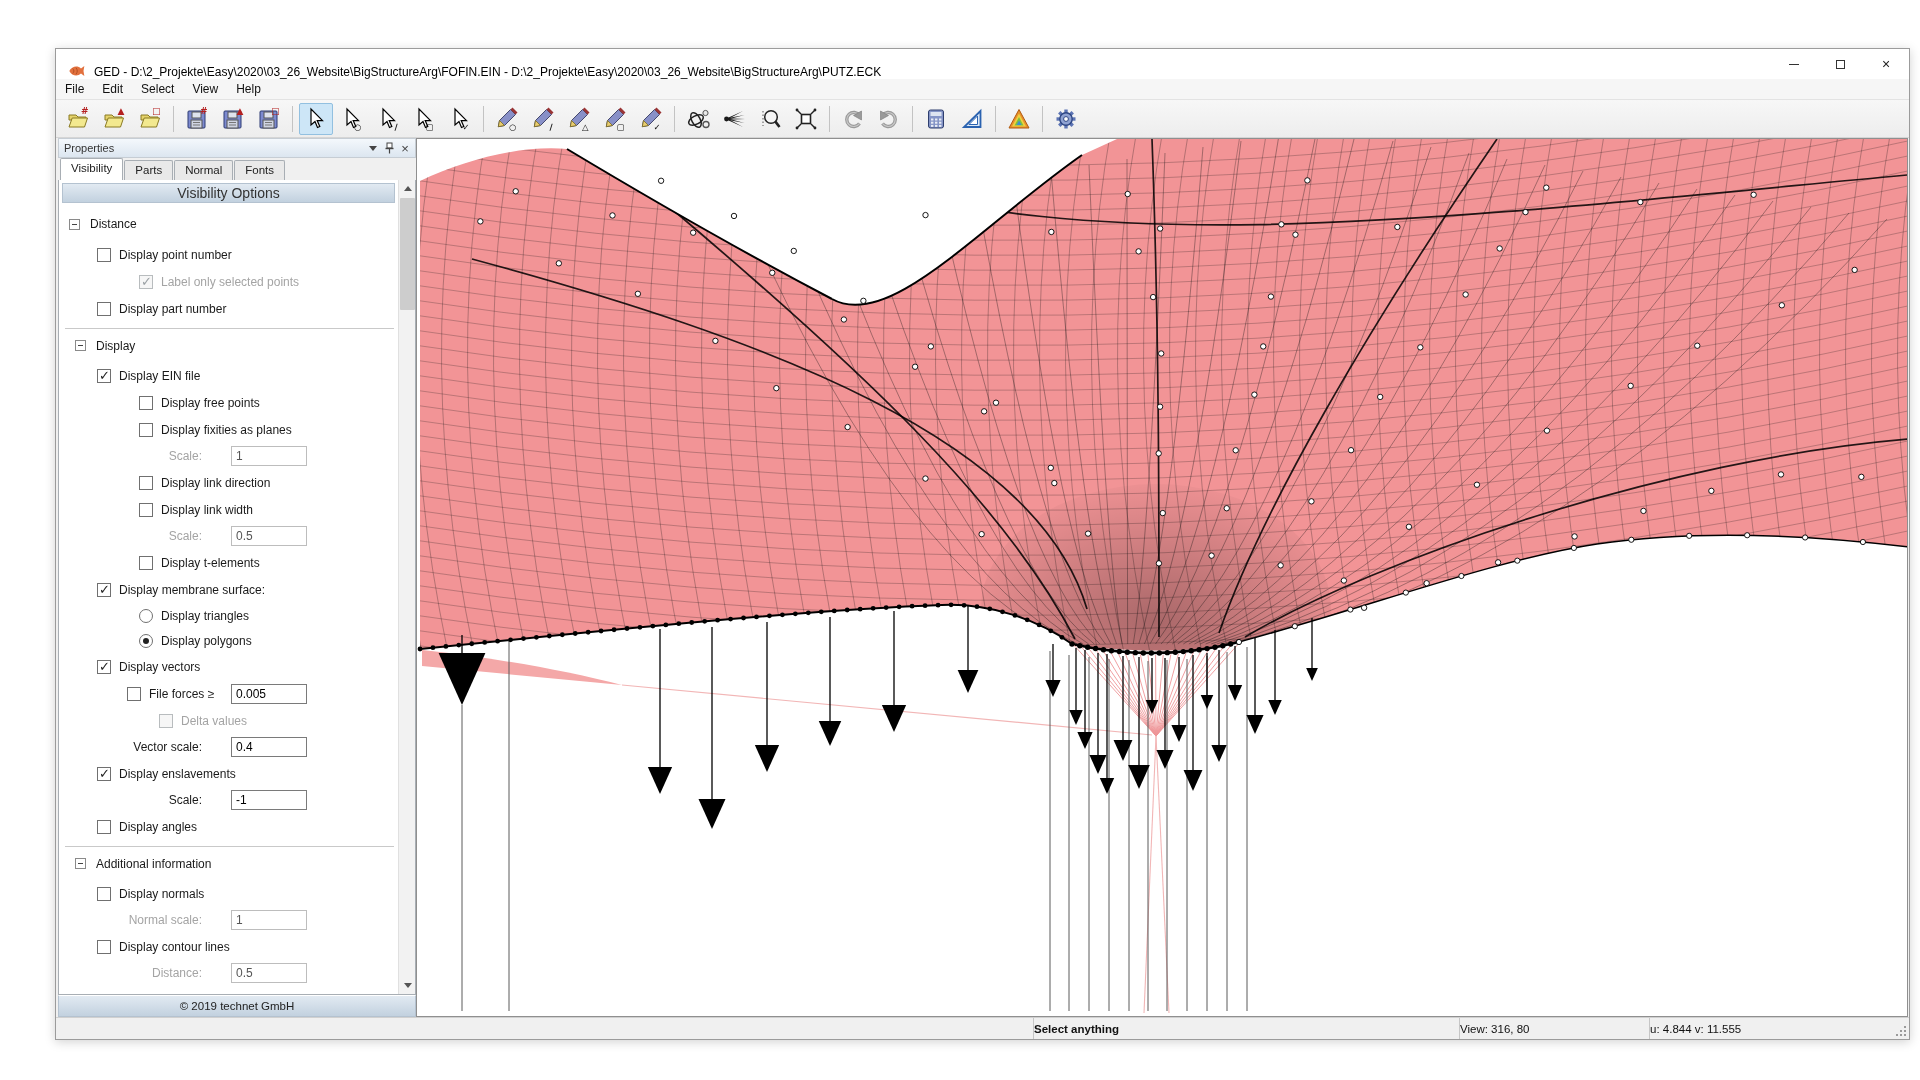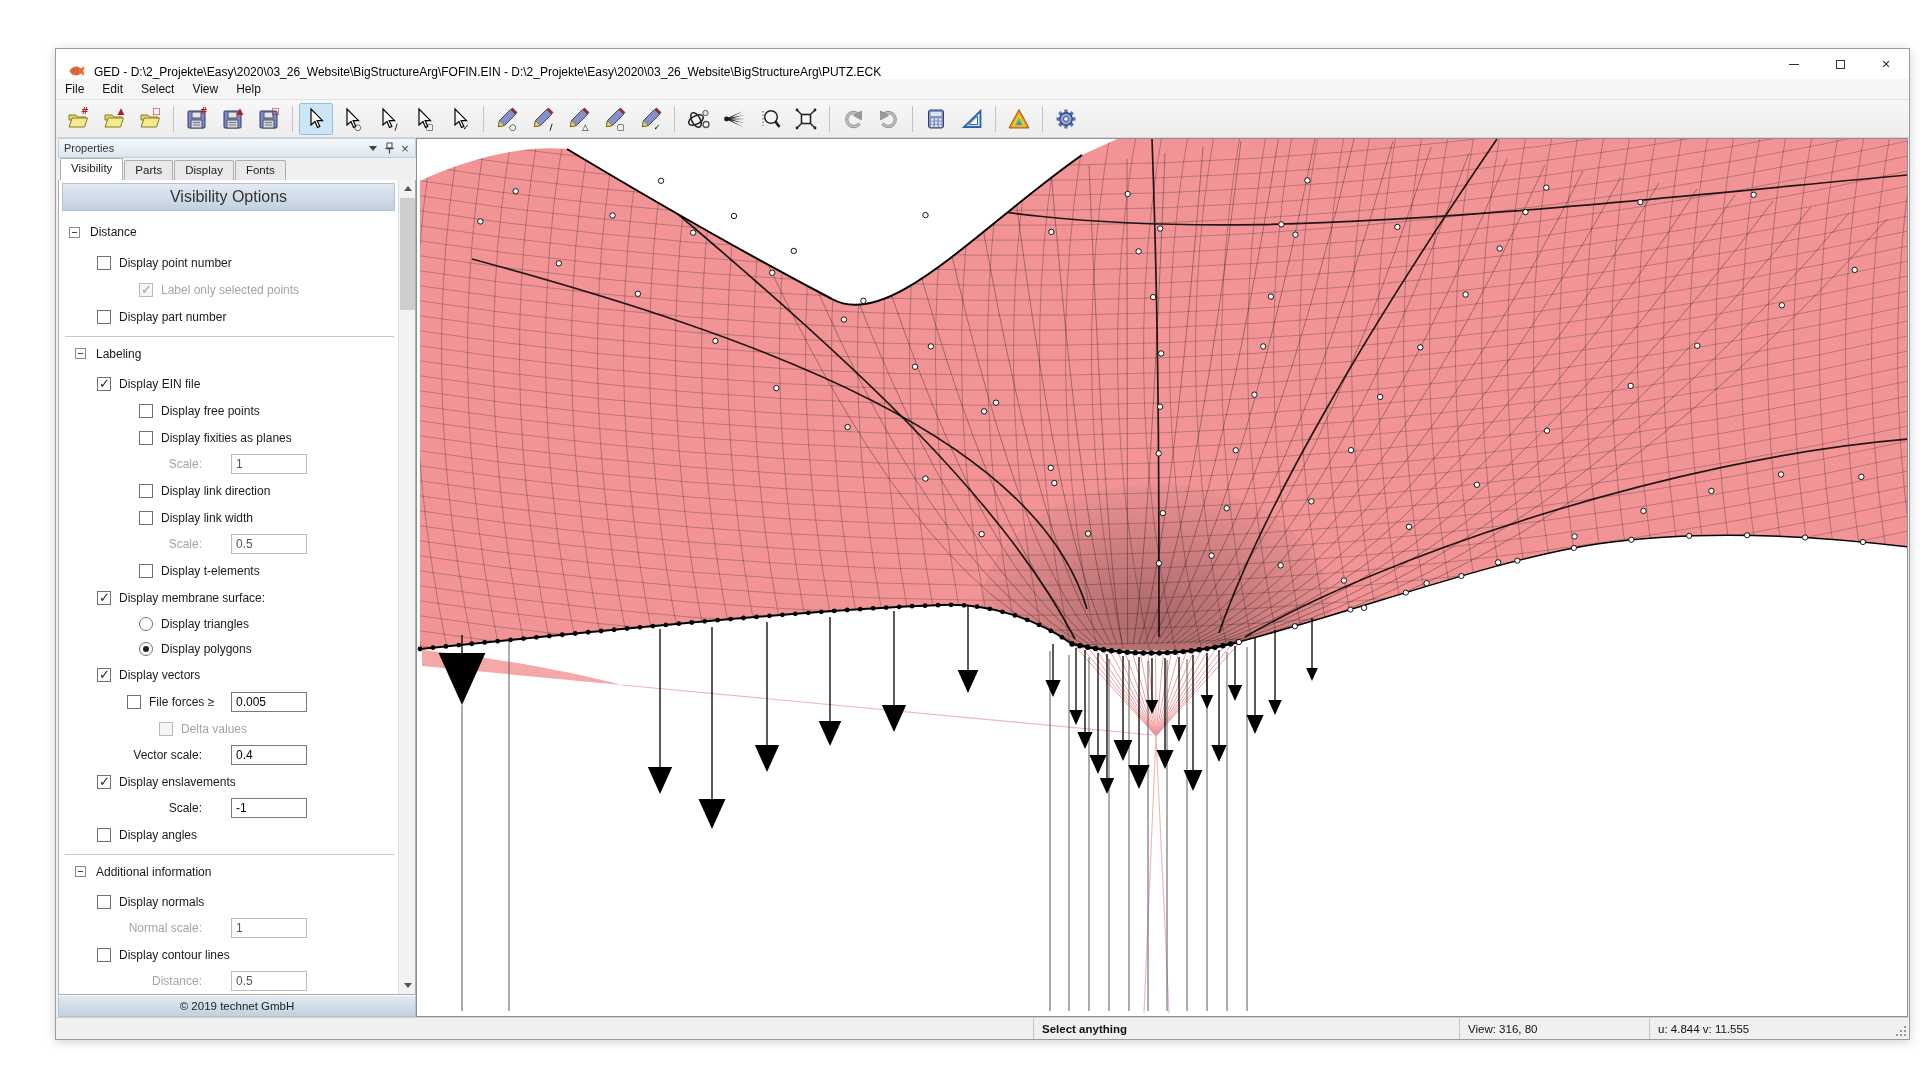--- a/index.html
+++ b/index.html
@@ -27,21 +27,21 @@
   .panel { position:absolute; left:2px; top:0; width:358px; bottom:0; background:#3b82f6; display:flex; flex-direction:column; }
   .panel-header { height:20px; background:linear-gradient(#f4f8fc,#dce6f0); display:flex; align-items:center; border:1px solid #c6cdd4; }
   .panel-title { font-size:11px; color:#333; margin-left:5px; flex:1; }
   .ph-ico { width:16px; height:16px; display:flex; align-items:center; justify-content:center; color:#444; font-size:11px; }
   .caret-down { width:0; height:0; border-left:4px solid transparent; border-right:4px solid transparent; border-top:5px solid #444; }
   .tabs { height:22px; display:flex; align-items:flex-end; padding-left:2px; background:#f0f0f0; }
   .tab { font-size:11.5px; color:#222; padding:3px 10px 3px 10px; border:1px solid #a8aeb4; border-bottom:none; background:#e9e9e9; margin-right:1px; border-radius:2px 2px 0 0; height:20px; }
   .tab.active { background:#ffffff; height:22px; font-size:11.5px; position:relative; z-index:2; }
   .panel-body { flex:1; background:#ffffff; border:1px solid #a8aeb4; border-top:none; position:relative; overflow:hidden; }
   .tree-area { position:absolute; left:0; top:0; right:17px; bottom:0; overflow:hidden; }
-  .vis-opt-bar { margin:3px 3px 4px 3px; height:28px; background:linear-gradient(#e2eaf2,#c2d1df); border:1px solid #b4c2d0; display:flex; align-items:center; justify-content:center; font-size:16px; color:#333; }
+  .vis-opt-bar { margin:3px 3px 4px 3px; height:20px; background:linear-gradient(#e2eaf2,#c2d1df); border:1px solid #b4c2d0; display:flex; align-items:center; justify-content:center; font-size:14px; color:#333; }
   .row { position:relative; display:flex; align-items:center; font-size:12px; color:#1a1a1a; }
   .row.group { height:34px; }
   .row.sect-divide { border-top:1px solid #c9c9c9; margin-top:6px; margin-left:6px; margin-right:4px; }
   .row.check, .row.checkinput { height:27px; }
   .row.radio { height:25px; }
   .row.input { height:26px; }
   .gbox { width:11px; height:11px; border:1px solid #8a8a8a; background:#fff; position:relative; margin-left:10px; }
   .gbox::before { content:""; position:absolute; left:2px; top:4px; width:5px; height:1px; background:#444; }
   .glabel { margin-left:10px; }
   .cb { width:14px; height:14px; border:1px solid #707070; background:#fff; position:relative; flex:0 0 auto; }
@@ -60,21 +60,21 @@
   .pscroll { position:absolute; right:0; top:0; width:17px; bottom:0; background:#f2f2f2; border-left:1px solid #e0e0e0; }
   .sbtn { position:absolute; left:0; width:17px; height:17px; background:#f2f2f2; display:flex; align-items:center; justify-content:center; }
   .sarrow-up { width:0; height:0; border-left:4px solid transparent; border-right:4px solid transparent; border-bottom:5px solid #555; }
   .sarrow-dn { width:0; height:0; border-left:4px solid transparent; border-right:4px solid transparent; border-top:5px solid #555; }
   .sthumb { position:absolute; left:1px; width:15px; top:18px; height:112px; background:#cdcdcd; border-radius:1px; }
   
   .viewport { position:absolute; left:360px; top:0; right:1px; bottom:0; background:#ffffff; border:1px solid #8f8f8f; overflow:hidden; }
   .viewport svg { position:absolute; left:0; top:0; }
   
   .statusbar { position:absolute; left:0; right:0; bottom:0; height:22px; background:#f0f0f0; border-top:1px solid #d0d0d0; font-size:11.5px; color:#111; }
-  .seg { position:absolute; top:0; bottom:0; border-left:1px solid #c6c6c6; display:flex; align-items:center; padding-left:8px; white-space:nowrap; }
+  .seg { position:absolute; top:0; bottom:0; border-left:1px solid #c6c6c6; display:flex; align-items:center; white-space:nowrap; }
   .seg.bold { font-weight:bold; }
   .grip { position:absolute; right:1px; bottom:1px; width:14px; height:14px;
     background:radial-gradient(circle at 3px 11px,#9a9a9a 1.2px,transparent 1.5px),
                radial-gradient(circle at 7px 11px,#9a9a9a 1.2px,transparent 1.5px),
                radial-gradient(circle at 11px 11px,#9a9a9a 1.2px,transparent 1.5px),
                radial-gradient(circle at 7px 7px,#9a9a9a 1.2px,transparent 1.5px),
                radial-gradient(circle at 11px 7px,#9a9a9a 1.2px,transparent 1.5px),
                radial-gradient(circle at 11px 3px,#9a9a9a 1.2px,transparent 1.5px); }
 </style>
 </head>
@@ -353,21 +353,21 @@
               <rect x="3" y="1" width="5" height="5" fill="#fff" stroke="#444"></rect>
               <line x1="1.5" y1="6.5" x2="9.5" y2="6.5" stroke="#444" stroke-width="1.4"></line>
               <line x1="5.5" y1="7" x2="5.5" y2="11.5" stroke="#444" stroke-width="1.2"></line>
             </svg>
         </div>
         <div class="ph-ico" style="font-size:13px;margin-right:2px;">×</div>
       </div>
       <div class="tabs" id="tabs">
           <div class="tab active">Visibility</div>
           <div class="tab">Parts</div>
-          <div class="tab">Display</div>
+          <div class="tab">Normal</div>
           <div class="tab">Fonts</div>
         </div>
       <div class="panel-body">
         <div class="tree-area" id="tree">
           <div class="vis-opt-bar">Visibility Options</div>
         <div class="row group">
               <div class="gbox"></div>
               <span class="glabel">Distance</span>
             </div>
             <div class="row check">
@@ -377,21 +377,21 @@
             <div class="row check">
               <div class="cb checked disabled" style="margin-left: 80px;"></div>
               <span class="clabel dis">Label only selected points</span>
             </div>
             <div class="row check">
               <div class="cb" style="margin-left: 38px;"></div>
               <span class="clabel">Display part number</span>
             </div>
             <div class="row group sect-divide">
               <div class="gbox"></div>
-              <span class="glabel">Labeling</span>
+              <span class="glabel">Display</span>
             </div>
             <div class="row check">
               <div class="cb checked" style="margin-left: 38px;"></div>
               <span class="clabel">Display EIN file</span>
             </div>
             <div class="row check">
               <div class="cb" style="margin-left: 80px;"></div>
               <span class="clabel">Display free points</span>
             </div>
             <div class="row check">

